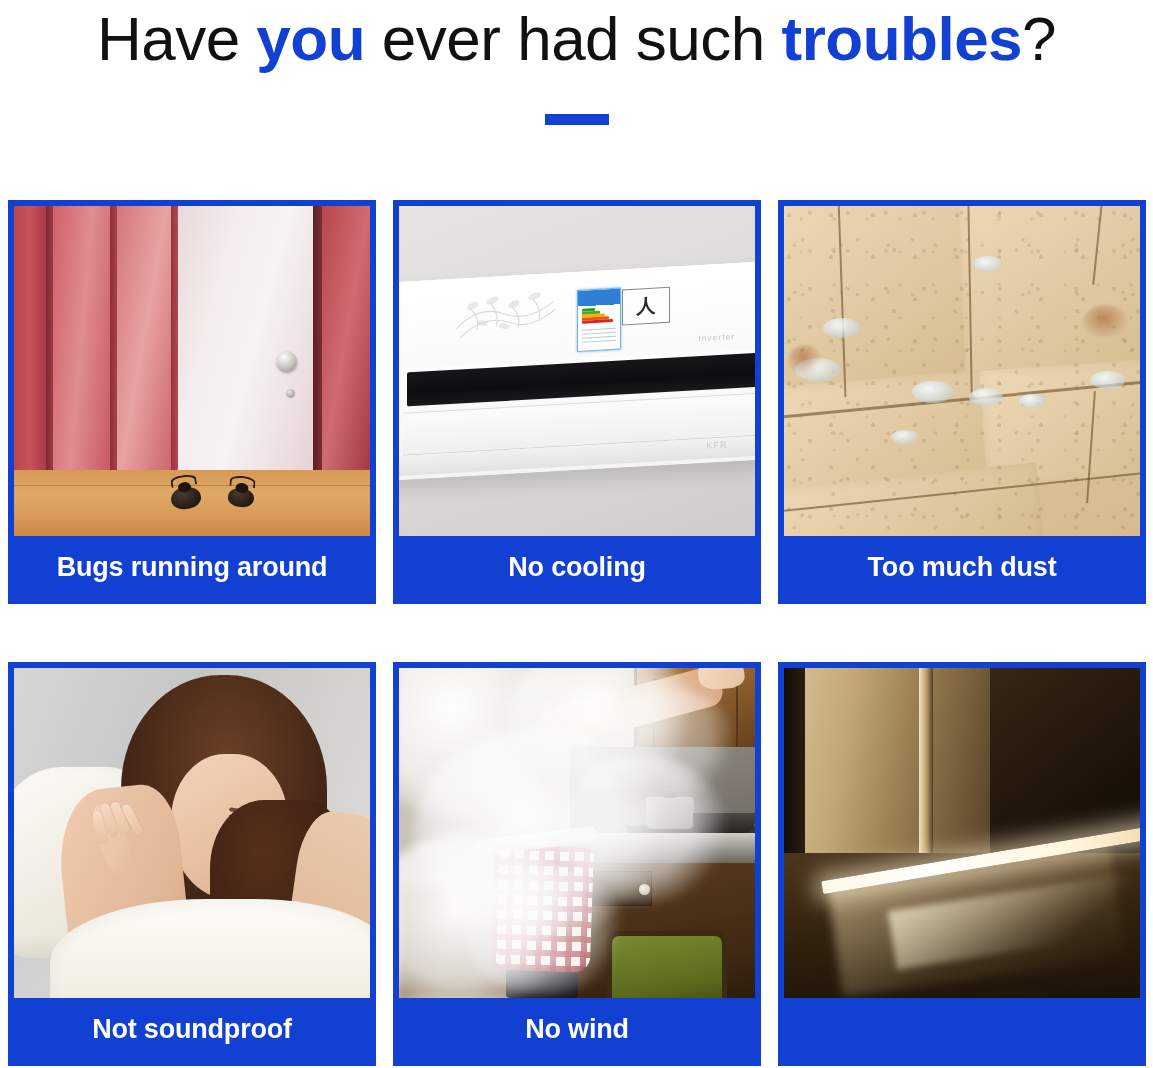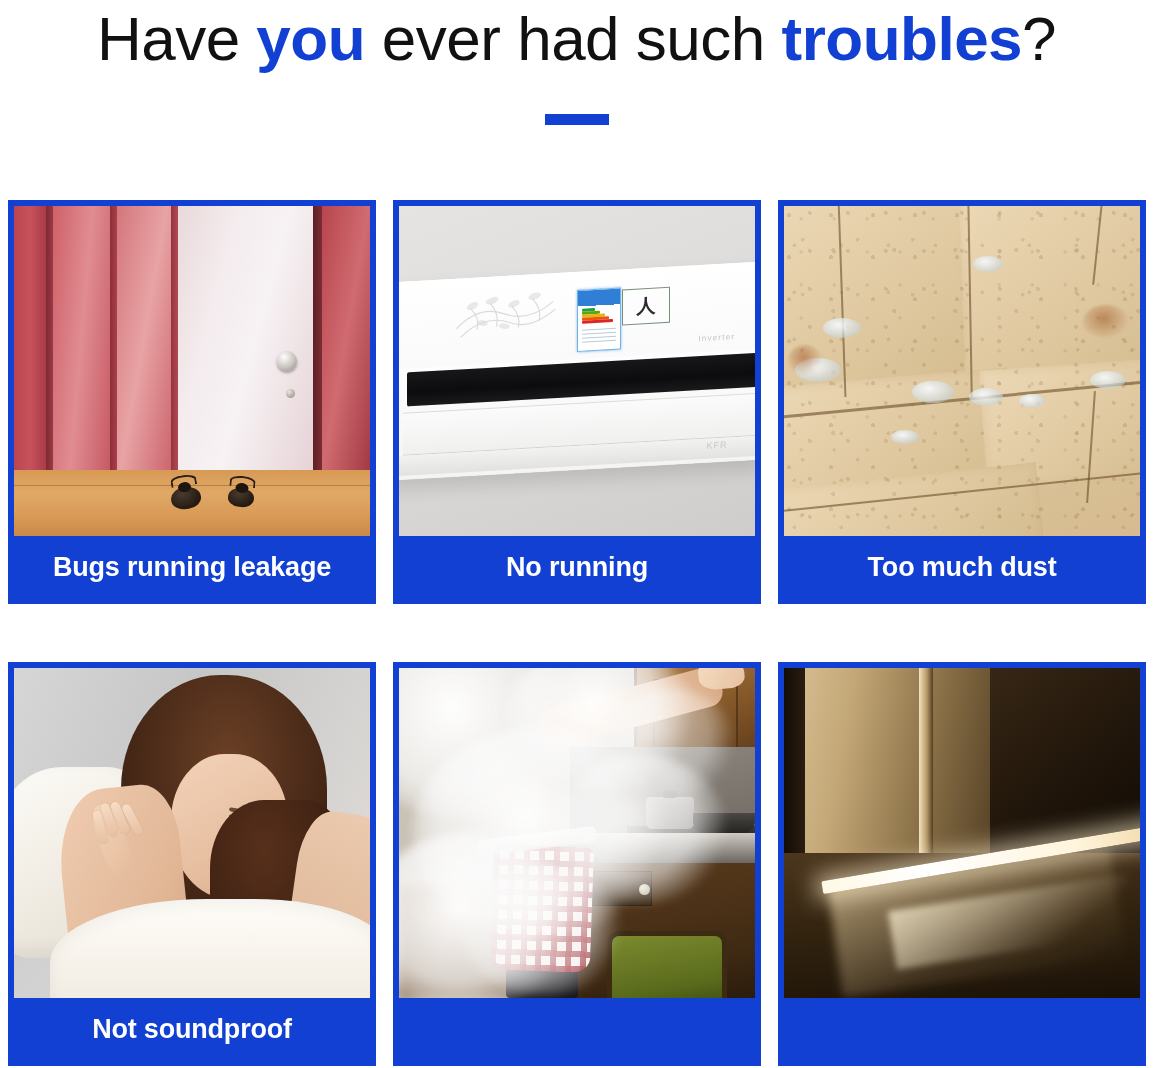--- a/index.html
+++ b/index.html
@@ -519,21 +519,21 @@
         <div class="panel p6"></div>
         <div class="panel p7"></div>
         <div class="panel p8"></div>
         <div class="panel p9"></div>
         <div class="knob"></div>
         <div class="lock"></div>
         <div class="floor"></div>
         <div class="bug bug1"></div>
         <div class="bug bug2"></div>
       </div>
-      <div class="card-caption">Bugs running leakage</div>
+      <div class="card-caption">Bugs running around</div>
     </div>
 
     <div class="card">
       <div class="card-photo ph-ac">
         <div class="unit">
           <div class="unit-top"></div>
           <svg class="floral" viewBox="0 0 200 120">
             <g stroke="#9aa0a6" stroke-width="2" fill="none" opacity="0.75">
               <path d="M10 70 C40 40 70 35 100 48 C130 60 160 52 188 30"></path>
               <path d="M18 86 C48 58 80 52 108 64 C136 76 164 66 192 44"></path>
@@ -569,21 +569,21 @@
           <div class="sticker-b">
             <span class="mark">人</span>
           </div>
           <div class="brand">Inverter</div>
           <div class="display"></div>
           <div class="louver"></div>
           <div class="base"></div>
           <div class="code">KFR</div>
         </div>
       </div>
-      <div class="card-caption">No running</div>
+      <div class="card-caption">No cooling</div>
     </div>
 
     <div class="card">
       <div class="card-photo ph-dust">
         <div class="tile" style="left:-4%;top:-4%;width:56%;height:62%;transform:rotate(-2deg);"></div>
         <div class="tile" style="left:50%;top:-6%;width:58%;height:60%;transform:rotate(-2deg);"></div>
         <div class="tile" style="left:-6%;top:52%;width:70%;height:34%;transform:rotate(-5deg);"></div>
         <div class="tile" style="left:56%;top:48%;width:56%;height:36%;transform:rotate(-4deg);"></div>
         <div class="tile" style="left:-8%;top:82%;width:80%;height:26%;transform:rotate(-6deg);"></div>
 
@@ -659,20 +659,21 @@
           <div class="hand"></div>
         </div>
         <div class="smoke" style="left:-14%;top:-12%;width:230px;height:190px;"></div>
         <div class="smoke" style="left:4%;top:18%;width:250px;height:210px;"></div>
         <div class="smoke" style="left:-10%;top:50%;width:210px;height:180px;"></div>
         <div class="smoke" style="left:30%;top:-8%;width:190px;height:150px;"></div>
         <div class="smoke" style="left:44%;top:26%;width:170px;height:150px;opacity:0.82;"></div>
         <div class="smoke" style="left:18%;top:60%;width:160px;height:130px;opacity:0.7;"></div>
         <div class="smoke" style="left:58%;top:6%;width:130px;height:110px;opacity:0.55;"></div>
       </div>
+      <div class="card-caption">No wind</div>
     </div>
 
     <div class="card">
       <div class="card-photo ph-light">
         <div class="darkright"></div>
         <div class="doorface"></div>
         <div class="jamb"></div>
         <div class="edge"></div>
         <div class="floor2"></div>
         <div class="glow"></div>

